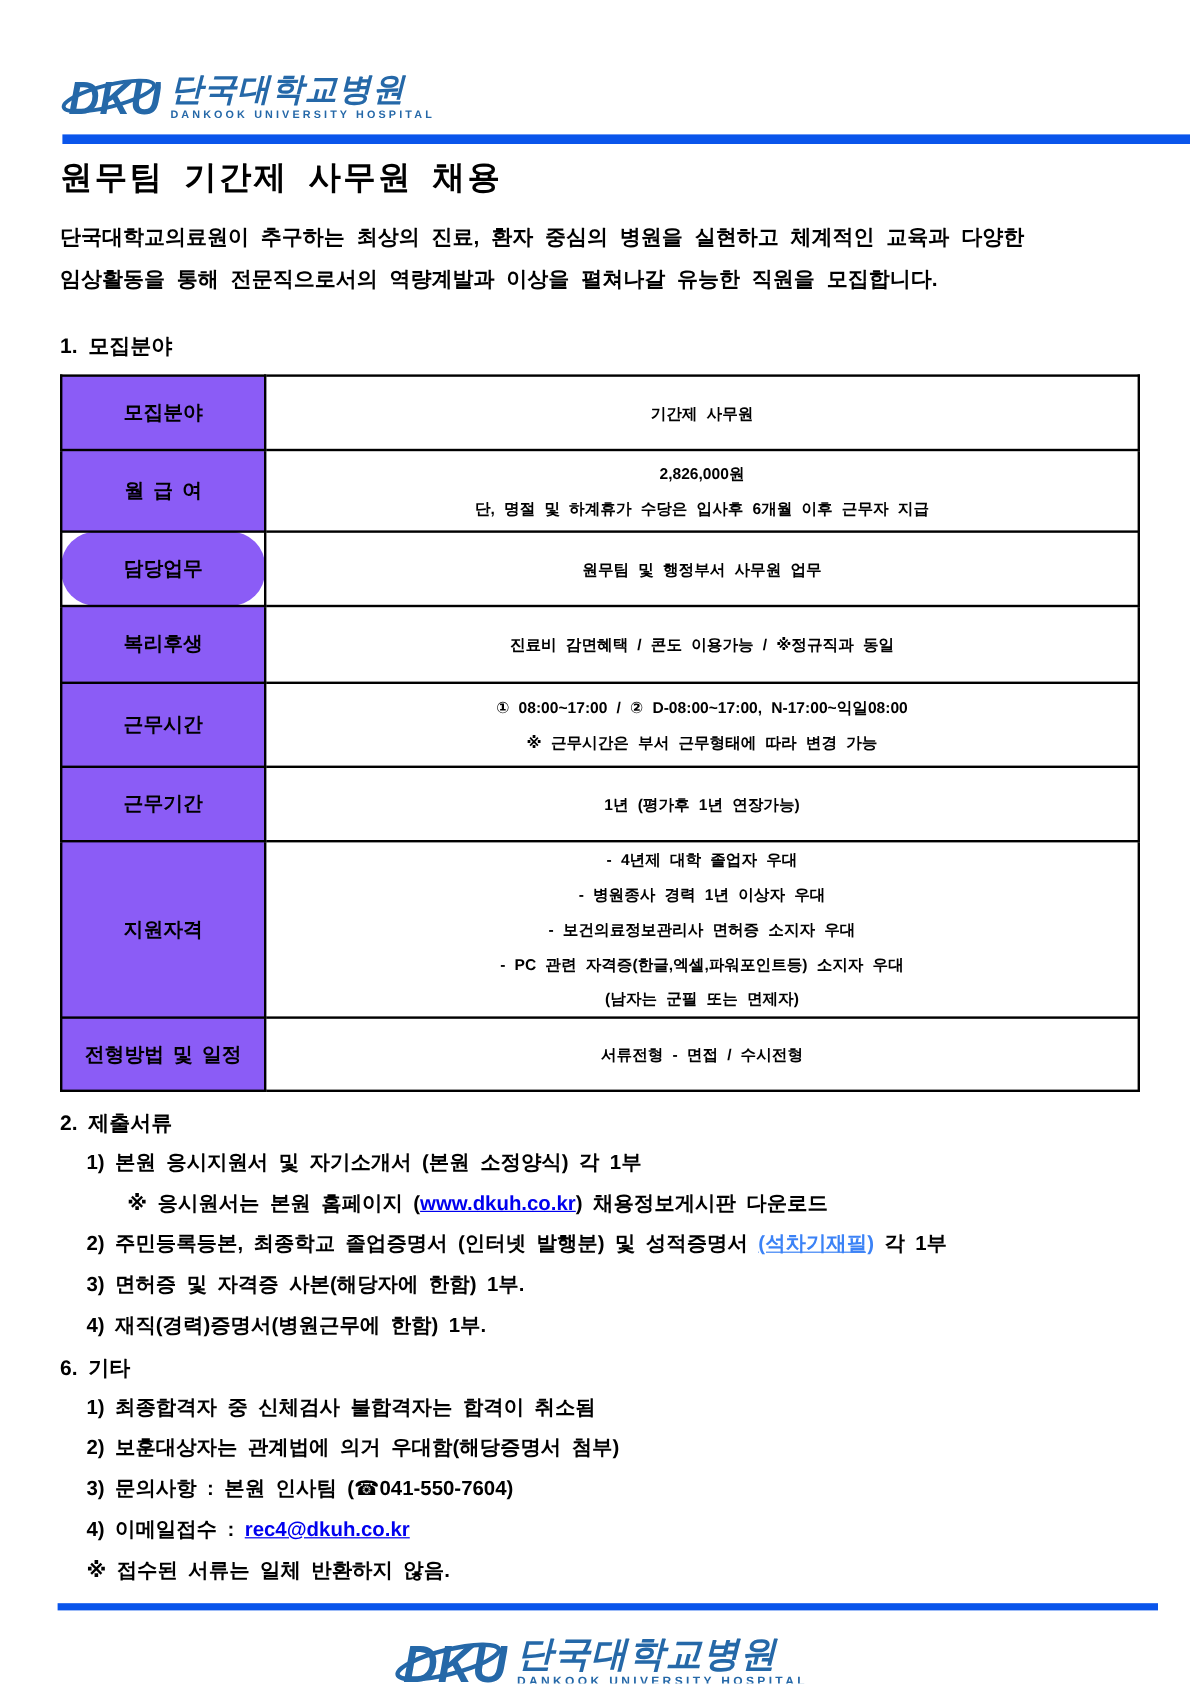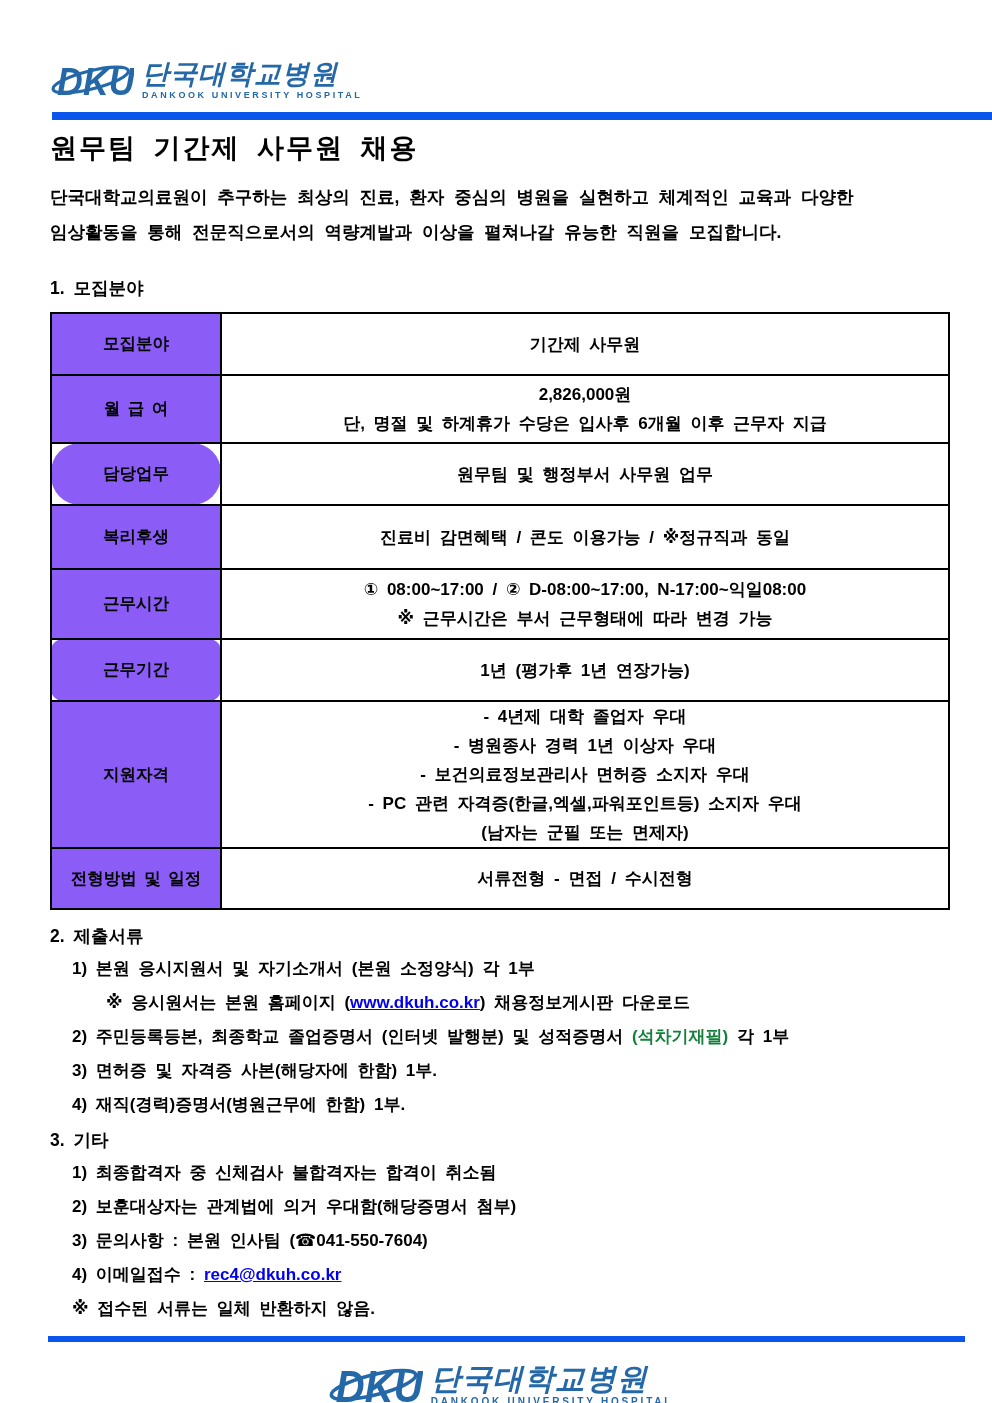--- a/index.html
+++ b/index.html
@@ -34,37 +34,37 @@
   .sec2 { margin-top: 14px; }
   .sec3 { margin-top: 6px; }
 
   
   table.recruit { width: 100%; border-collapse: collapse; margin-top: 12px; border: 2px solid #000; }
   td { border: 2px solid #000; vertical-align: middle; }
   td.label-cell {
     width: 170px; background: #8b5cf6; text-align: center;
     font-weight: 600; font-size: 16.5px; word-spacing: 3px; white-space: nowrap;
   }
-  td.value-cell { text-align: center; font-weight: 600; font-size: 17px; }
+  td.value-cell { text-align: center; font-weight: 600; font-size: 13px; }
   .cell-line { line-height: 29px; word-spacing: 4px; white-space: nowrap; }
   tbody tr:nth-child(1) td { height: 62px; }
   tbody tr:nth-child(2) td { height: 68px; }
   tbody tr:nth-child(3) td { height: 62px; border-radius: 29px; }
   tbody tr:nth-child(4) td { height: 64px; }
   tbody tr:nth-child(5) td { height: 70px; }
-  tbody tr:nth-child(6) td { height: 62px; border-radius: 12px; }
+  tbody tr:nth-child(6) td { height: 62px; }
   tbody tr:nth-child(7) td { height: 135px; }
   tbody tr:nth-child(8) td { height: 61px; }
 
   
   .list { margin-top: 4px; font-weight: 600; font-size: 17px; }
   .line { line-height: 34px; word-spacing: 4px; white-space: nowrap; }
   .item-line { padding-left: 22px; }
   .note-line { padding-left: 56px; }
-  .red { color: #15803d; }
+  .red { color: #3b82f6; text-decoration: underline; }
   a.doc-link { color: #0000EE; font-weight: 600; }
 
   footer { }
 </style>
 </head>
 <body>
 
 <div class="page">
 
   <header>
@@ -151,21 +151,21 @@
 
   <h2 class="sec sec2">2. 제출서류</h2>
   <div class="list" id="section2-list">
       <div class="line item-line"><span>1) 본원 응시지원서 및 자기소개서 (본원 소정양식) 각 1부</span></div>
       <div class="line note-line"><span>※ 응시원서는 본원 홈페이지 (</span><a href="#" class="doc-link">www.dkuh.co.kr</a><span>) 채용정보게시판 다운로드</span></div>
       <div class="line item-line"><span>2) 주민등록등본, 최종학교 졸업증명서 (인터넷 발행분) 및 성적증명서 </span><span class="red">(석차기재필)</span><span> 각 1부</span></div>
       <div class="line item-line"><span>3) 면허증 및 자격증 사본(해당자에 한함) 1부.</span></div>
       <div class="line item-line"><span>4) 재직(경력)증명서(병원근무에 한함) 1부.</span></div>
     </div>
 
-  <h2 class="sec sec3">3. 기타</h2>
+  <h2 class="sec sec3">6. 기타</h2>
   <div class="list" id="section3-list">
       <div class="line item-line"><span>1) 최종합격자 중 신체검사 불합격자는 합격이 취소됨</span></div>
       <div class="line item-line"><span>2) 보훈대상자는 관계법에 의거 우대함(해당증명서 첨부)</span></div>
       <div class="line item-line"><span>3) 문의사항 : 본원 인사팀 (☎041-550-7604)</span></div>
       <div class="line item-line"><span>4) 이메일접수 : </span><a href="#" class="doc-link">rec4@dkuh.co.kr</a></div>
       <div class="line item-line"><span>※ 접수된 서류는 일체 반환하지 않음.</span></div>
     </div>
 
   <footer>
     <div class="blue-bar footer-bar"></div>

